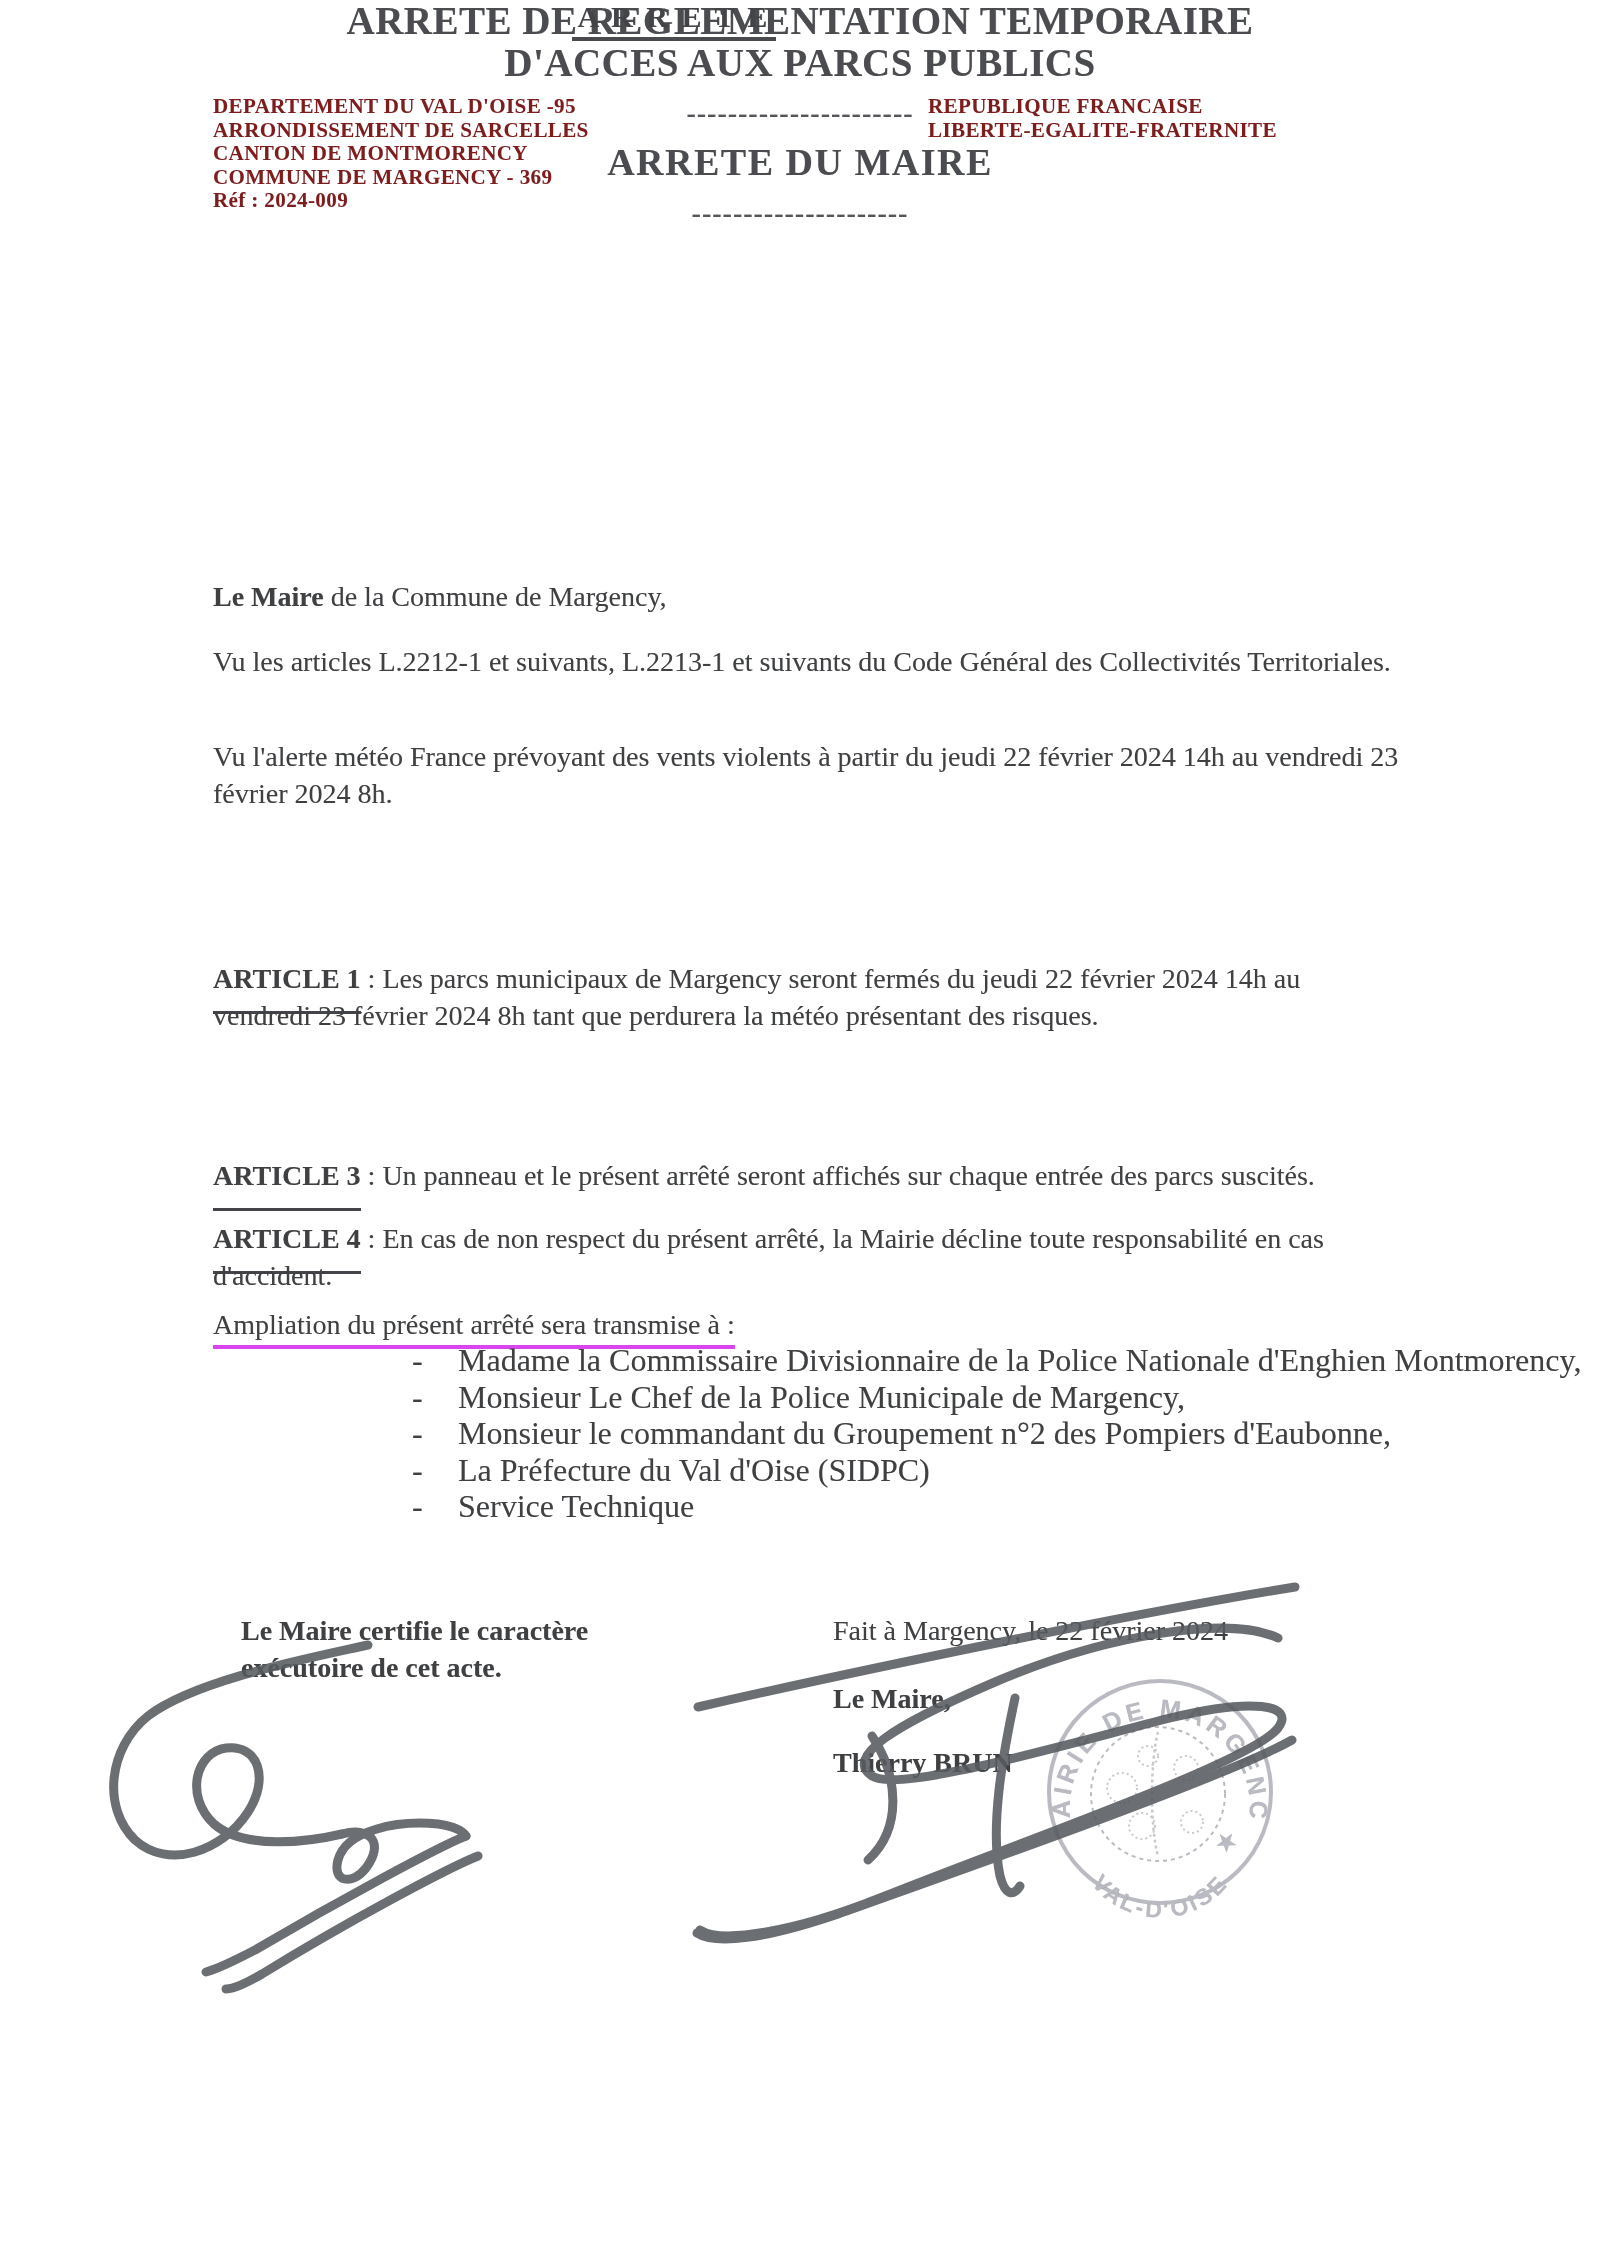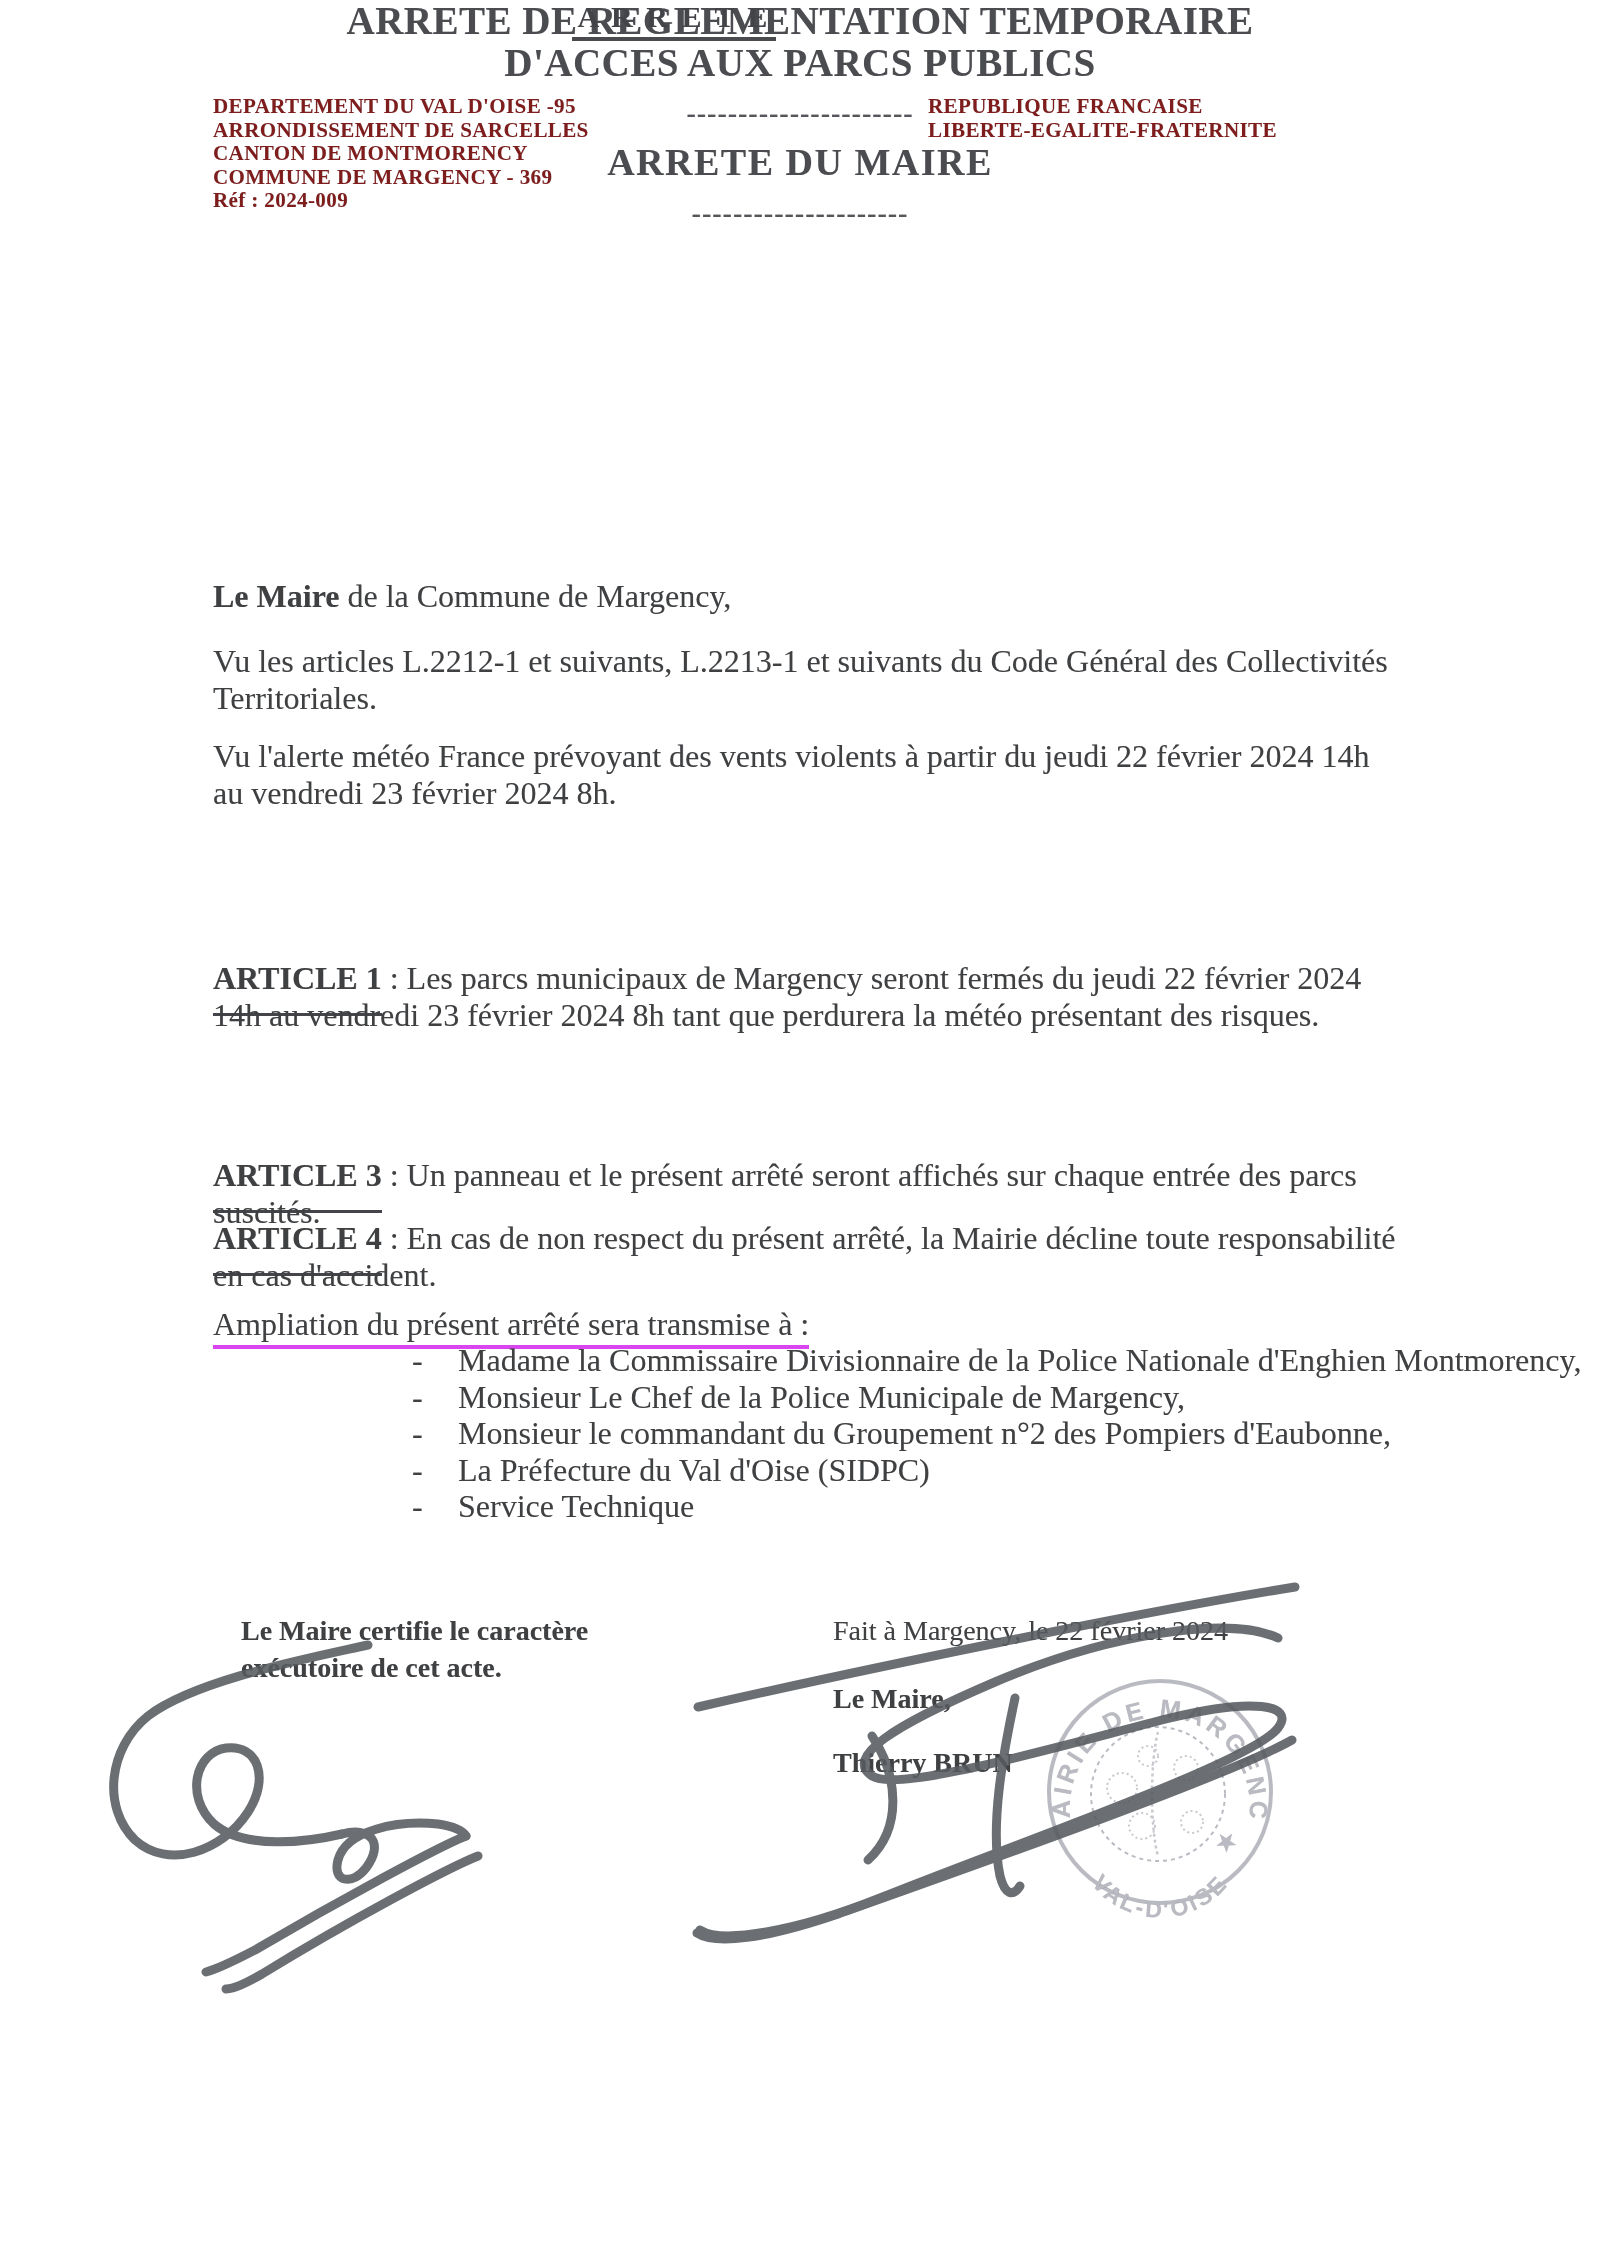--- a/index.html
+++ b/index.html
@@ -11,21 +11,21 @@
   }
   .abs { position:absolute; }
   
   .hdr { font-weight:bold; font-size:21px; line-height:23.5px; color:#7f1d1d; letter-spacing:0.4px; }
   
   .title-block { left:0; top:320; width:1600px; text-align:center; color:#4b4c50; }
   .title-line { font-weight:bold; font-size:39px; line-height:42px; letter-spacing:0.5px; }
   .sep-dashes { font-weight:bold; font-size:28px; letter-spacing:1px; margin-top:13px; color:#55565a; }
   .subtitle { font-weight:bold; font-size:38px; letter-spacing:1.5px; margin-top:11px; }
   
-  .para { font-size:32px; line-height:37px; width:1190px; }
+  .para { font-size:28px; line-height:37px; width:1190px; }
   .b { font-weight:bold; }
   .arrete-head { left:0; top:868; width:1348px; text-align:center; }
   .arrete-head span { display:inline-block; font-weight:bold; font-size:30px; letter-spacing:3px;
                       border-bottom:4px solid #4a4b4f; padding:0 6px 3px 6px; color:#434448; }
   .art-label { font-weight:bold; border-bottom:3px solid #44454a; padding-bottom:17px; }
   .amp-head span { display:inline-block; border-bottom:4px solid #d946ef; padding-bottom:2px; }
   .amp-list { left:412px; top:1342px; font-size:32px; line-height:36.6px; }
   .amp-row { white-space:nowrap; }
   .amp-dash { display:inline-block; width:46px; }
   

